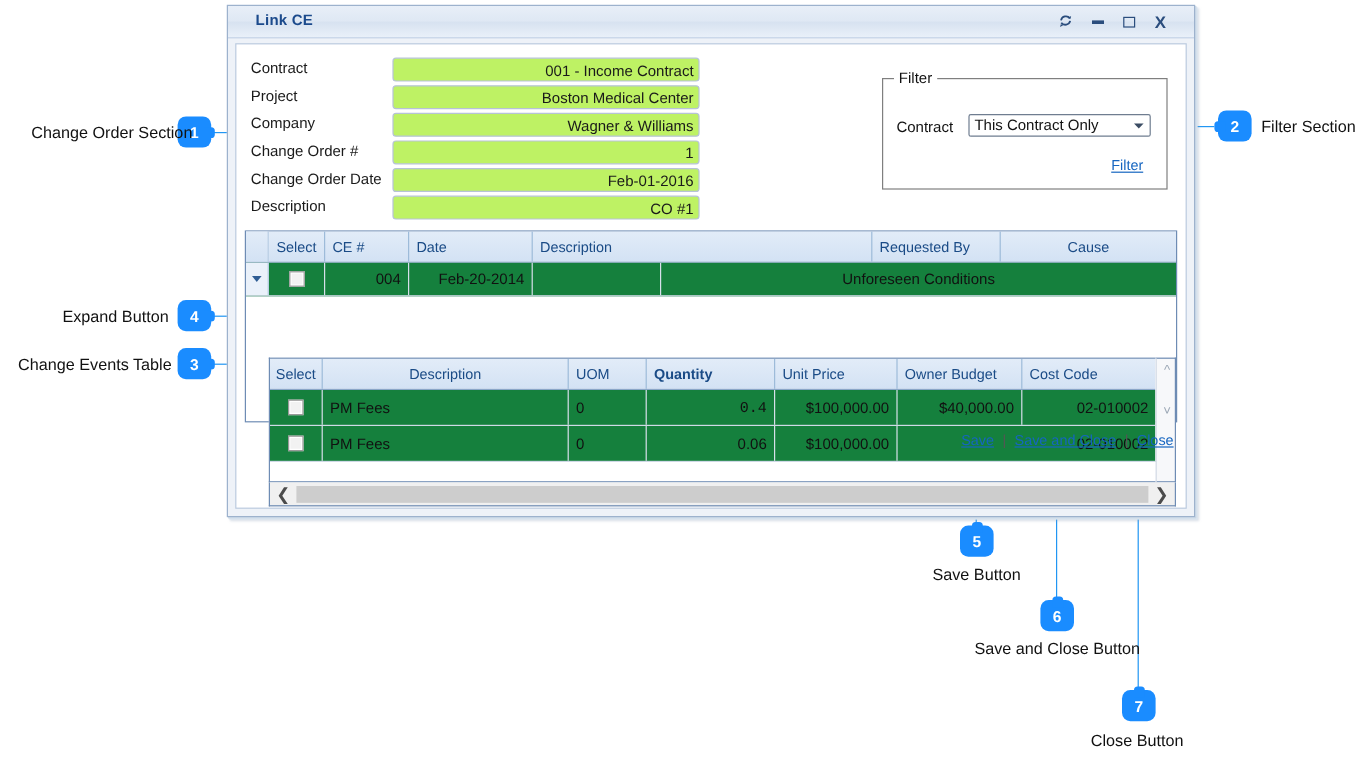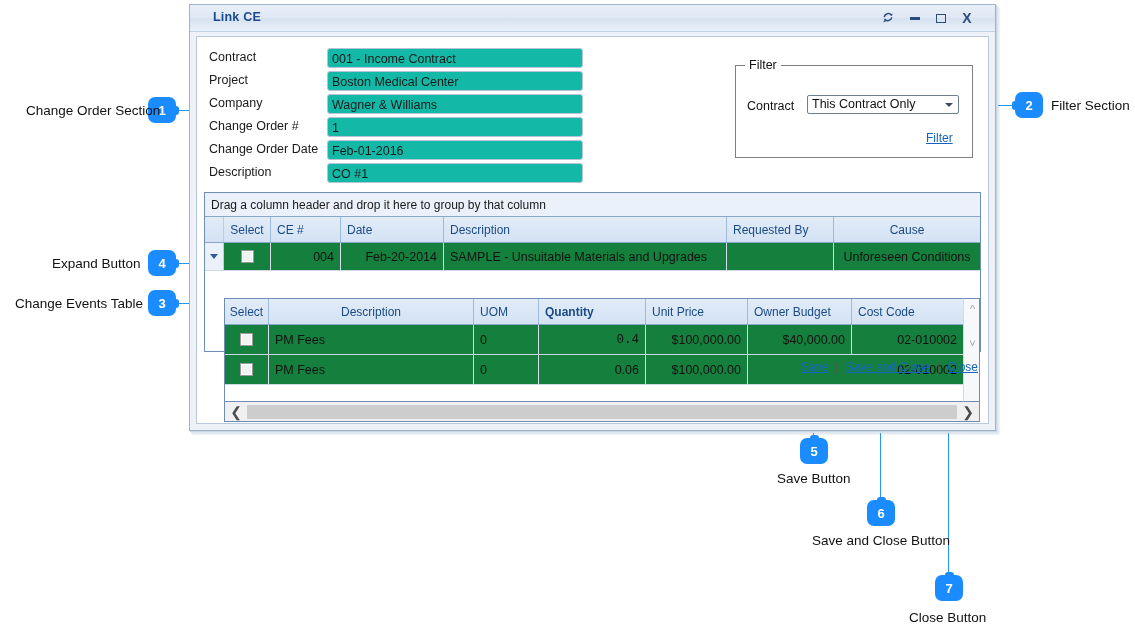--- a/index.html
+++ b/index.html
@@ -60,23 +60,23 @@
     position:absolute;left:6px;top:31px;right:6px;bottom:6px;
     background:#ffffff;border:1px solid #b8c9de;
   }
 
   
   #form-area{position:absolute;left:0;top:0;right:0;height:150px;}
   .frow{position:absolute;left:12px;height:20px;}
   .flabel{position:absolute;left:0;top:2px;font-size:12.5px;color:#1a1a1a;white-space:nowrap;}
   .finput{
     position:absolute;left:118px;width:256px;height:20px;box-sizing:border-box;
-    background:#14b8a6;border:1px solid #b7c3d6;border-radius:3px;
+    background:#bef264;border:1px solid #b7c3d6;border-radius:3px;
     font-size:12.5px;color:#1a1a1a;padding:1px 4px 0 4px;line-height:18px;
-    white-space:nowrap;overflow:hidden;
+    white-space:nowrap;overflow:hidden;text-align:right;
   }
 
   
   #filter-group{
     position:absolute;left:538px;top:28px;width:238px;height:93px;
     border:1px solid #7f7f7f;box-sizing:border-box;
   }
   #filter-legend{
     position:absolute;left:548px;top:21px;background:#fff;padding:0 4px;
     font-size:12.5px;color:#111;
@@ -281,42 +281,40 @@
       <div id="filter-contract-label">Contract</div>
       <div id="filter-select">
         <span>This Contract Only</span>
         <span id="filter-caret"></span>
       </div>
       <div id="filter-link">Filter</div>
     </div>
 
     <div id="grid">
 
-      <div id="group-panel">Drag a column header and drop it here to group by that column</div>
 
       <div class="hdr-row">
         <div class="expand-cell hdr"></div>
         <div class="hdr-cell c" style="width:47px;min-width:47px;">Select</div>
         <div class="hdr-cell" style="width:70px;min-width:70px;">CE #</div>
         <div class="hdr-cell" style="width:103px;min-width:103px;text-align:right;">Date</div>
         <div class="hdr-cell" style="width:283px;min-width:283px;">Description</div>
         <div class="hdr-cell" style="width:107px;min-width:107px;">Requested By</div>
         <div class="hdr-cell c" style="flex:1;border-right:none;">Cause</div>
       </div>
 
       <div class="body-row">
         <div class="expand-cell">
           <span class="tri"></span>
         </div>
         <div class="body-cell c" style="width:47px;min-width:47px;">
           <span class="chk"></span>
         </div>
         <div class="body-cell r" style="width:70px;min-width:70px;">004</div>
         <div class="body-cell r" style="width:103px;min-width:103px;">Feb-20-2014</div>
-        <div class="body-cell" style="width:283px;min-width:283px;">SAMPLE - Unsuitable Materials and Upgrades</div>
         <div class="body-cell" style="width:107px;min-width:107px;"></div>
         <div class="body-cell c" style="flex:1;border-right:none;">Unforeseen Conditions</div>
       </div>
 
       <div id="inner-wrap">
         <div id="inner-grid">
 
           <div class="hdr-row">
             <div class="hdr-cell c" style="width:44px;min-width:44px;">Select</div>
             <div class="hdr-cell c" style="width:205px;min-width:205px;">Description</div>

